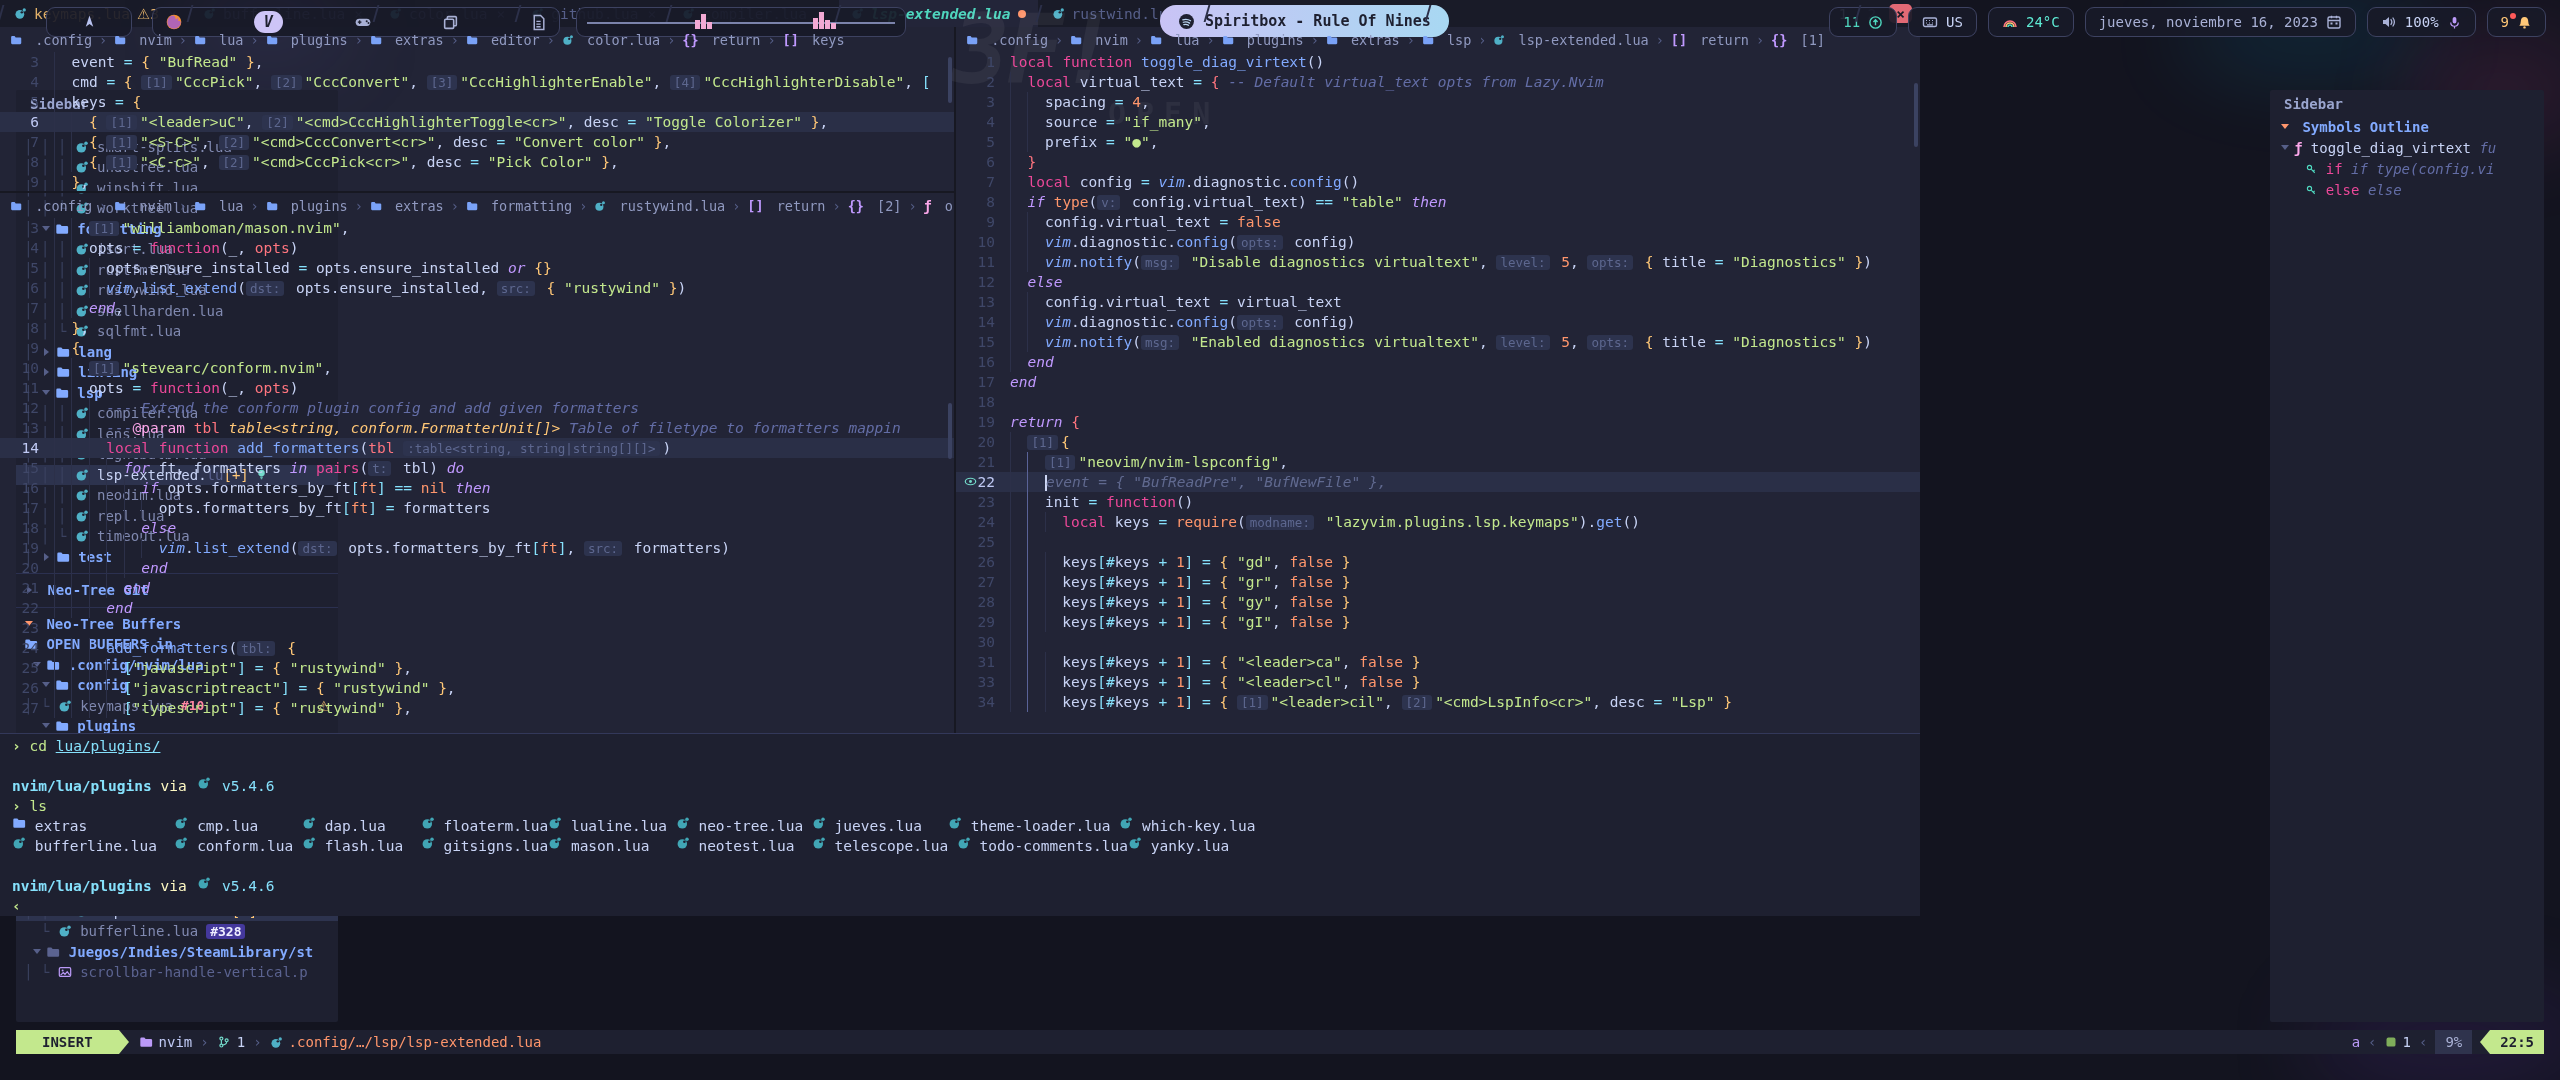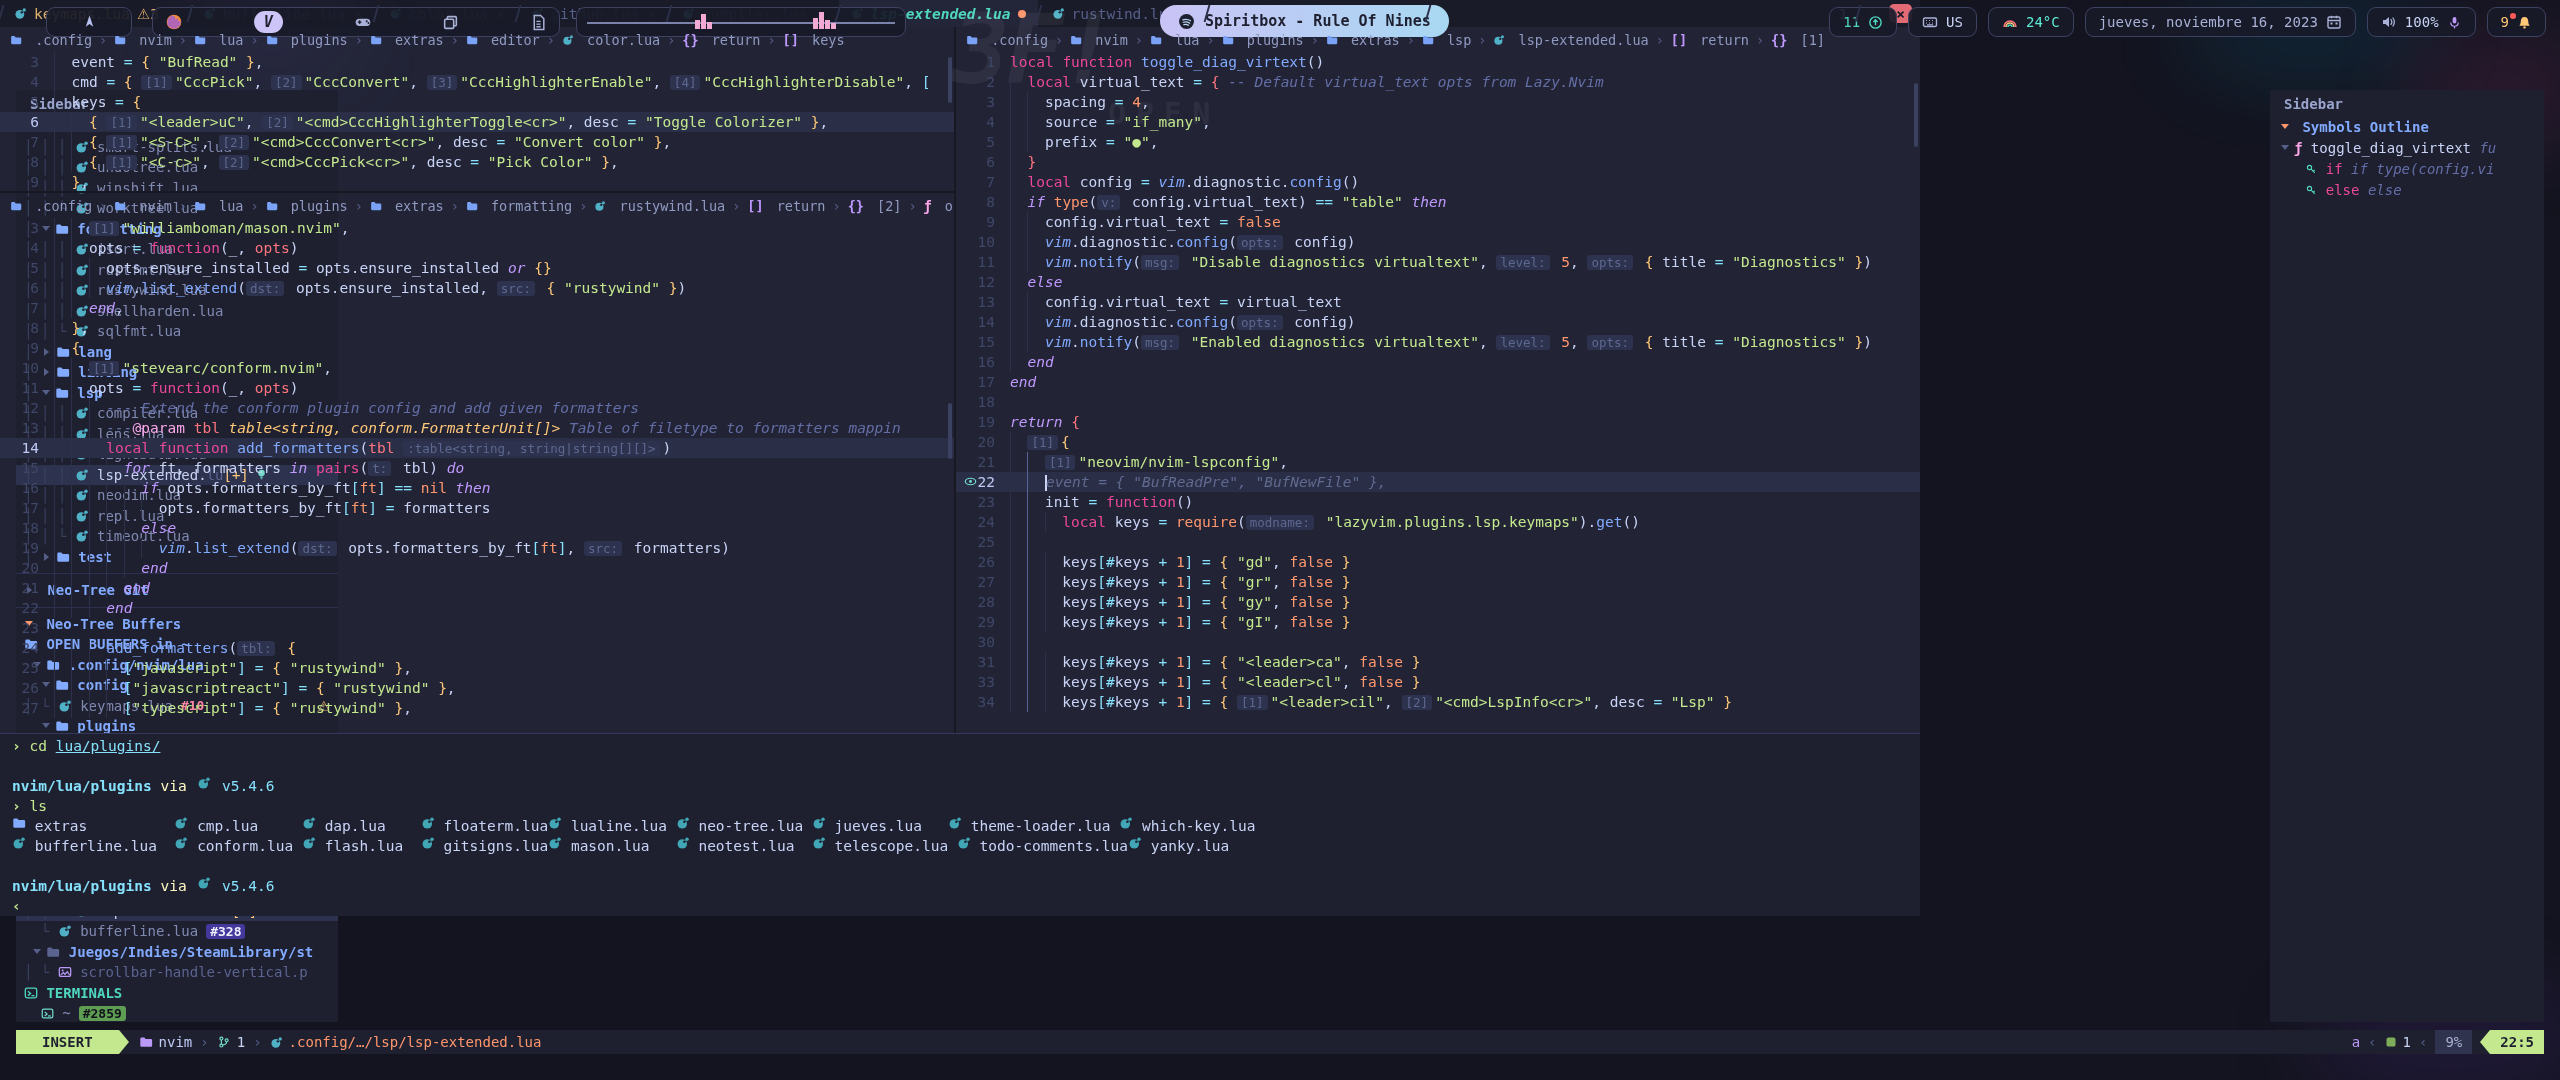--- a/index.html
+++ b/index.html
@@ -427,32 +427,20 @@
           </svg></span><span class="sb-file"> bufferline.lua</span><span class="badge" style="background: rgb(68, 56, 156);">#328</span></div>
       <div class="sb-row"><span class="guide"> </span><span class="chv"></span><span class="icn" style="width: 14px; height: 14px; flex: 0 0 14px;"><svg viewBox="0 0 16 16">
             <path d="M1.5 4.2q0-1.4 1.4-1.4h3.2l1.5 1.7h6q1.4 0 1.4 1.4v6.2q0 1.4-1.4 1.4H2.9q-1.4 0-1.4-1.4z" fill="#5b6390"></path>
           </svg></span><span class="sb-folder"> Juegos/Indies/SteamLibrary/st</span></div>
       <div class="sb-row"><span class="guide">│ └ </span><span class="icn" style="width: 14px; height: 14px; flex: 0 0 14px;"><svg viewBox="0 0 16 16">
             <rect x="1.5" y="3" width="13" height="10" rx="1.5" fill="none" stroke="#bb9af7" stroke-width="1.4"></rect>
             <circle cx="5.3" cy="6.3" r="1.1" fill="#bb9af7"></circle>
             <path d="M3 11.6l3-3 2 2 2.5-3 3 4" stroke="#bb9af7" fill="none" stroke-width="1.4"></path>
           </svg></span><span class="sb-dim"> scrollbar-handle-vertical.p</span></div>
     </div>
-  <div id="lt-terms">
-      <div class="sb-row"><span class="icn" style="width: 14px; height: 14px; flex: 0 0 14px;"><svg viewBox="0 0 16 16">
-            <rect x="1.5" y="2.5" width="13" height="11" rx="2" fill="none" stroke="#4fd6be" stroke-width="1.5"></rect>
-            <path d="M4.5 6l3 2.5-3 2.5" stroke="#4fd6be" fill="none" stroke-width="1.5"></path>
-            <path d="M8.5 11h3.5" stroke="#4fd6be" stroke-width="1.5"></path>
-          </svg></span><span style="color: rgb(79, 214, 190); font-weight: bold;"> TERMINALS</span></div>
-      <div class="sb-row"><span class="guide">  </span><span class="icn" style="width: 13px; height: 13px; flex: 0 0 13px;"><svg viewBox="0 0 16 16">
-            <rect x="1.5" y="2.5" width="13" height="11" rx="2" fill="none" stroke="#73daca" stroke-width="1.5"></rect>
-            <path d="M4.5 6l3 2.5-3 2.5" stroke="#73daca" fill="none" stroke-width="1.5"></path>
-            <path d="M8.5 11h3.5" stroke="#73daca" stroke-width="1.5"></path>
-          </svg></span><span class="sb-file"> ~</span><span class="term-badge" style="background: rgb(95, 158, 82);">#2859</span></div>
-    </div>
 </div>
 
 <div id="rsidebar" class="panel">
   <div class="sb-title">Sidebar</div>
   <div id="ol-section" class="ol-row"><span class="chv or"></span><span class="sb-hdr"> Symbols Outline</span></div>
   <div id="ol-items">
       <div class="ol-row"><span class="chv"></span><span style="color: rgb(252, 167, 234); font-weight: bold;">ƒ </span><span>toggle_diag_virtext</span><span class="di"> fu</span></div>
       <div class="ol-row"><span>   </span><span class="icn" style="width: 12px; height: 12px; flex: 0 0 12px;"><svg viewBox="0 0 16 16">
             <circle cx="6" cy="6" r="2.8" fill="none" stroke="#4fd6be" stroke-width="1.5"></circle>
             <path d="M8.2 8.2L13 13M11 11l1.8-1.8" stroke="#4fd6be" stroke-width="1.5"></path>

